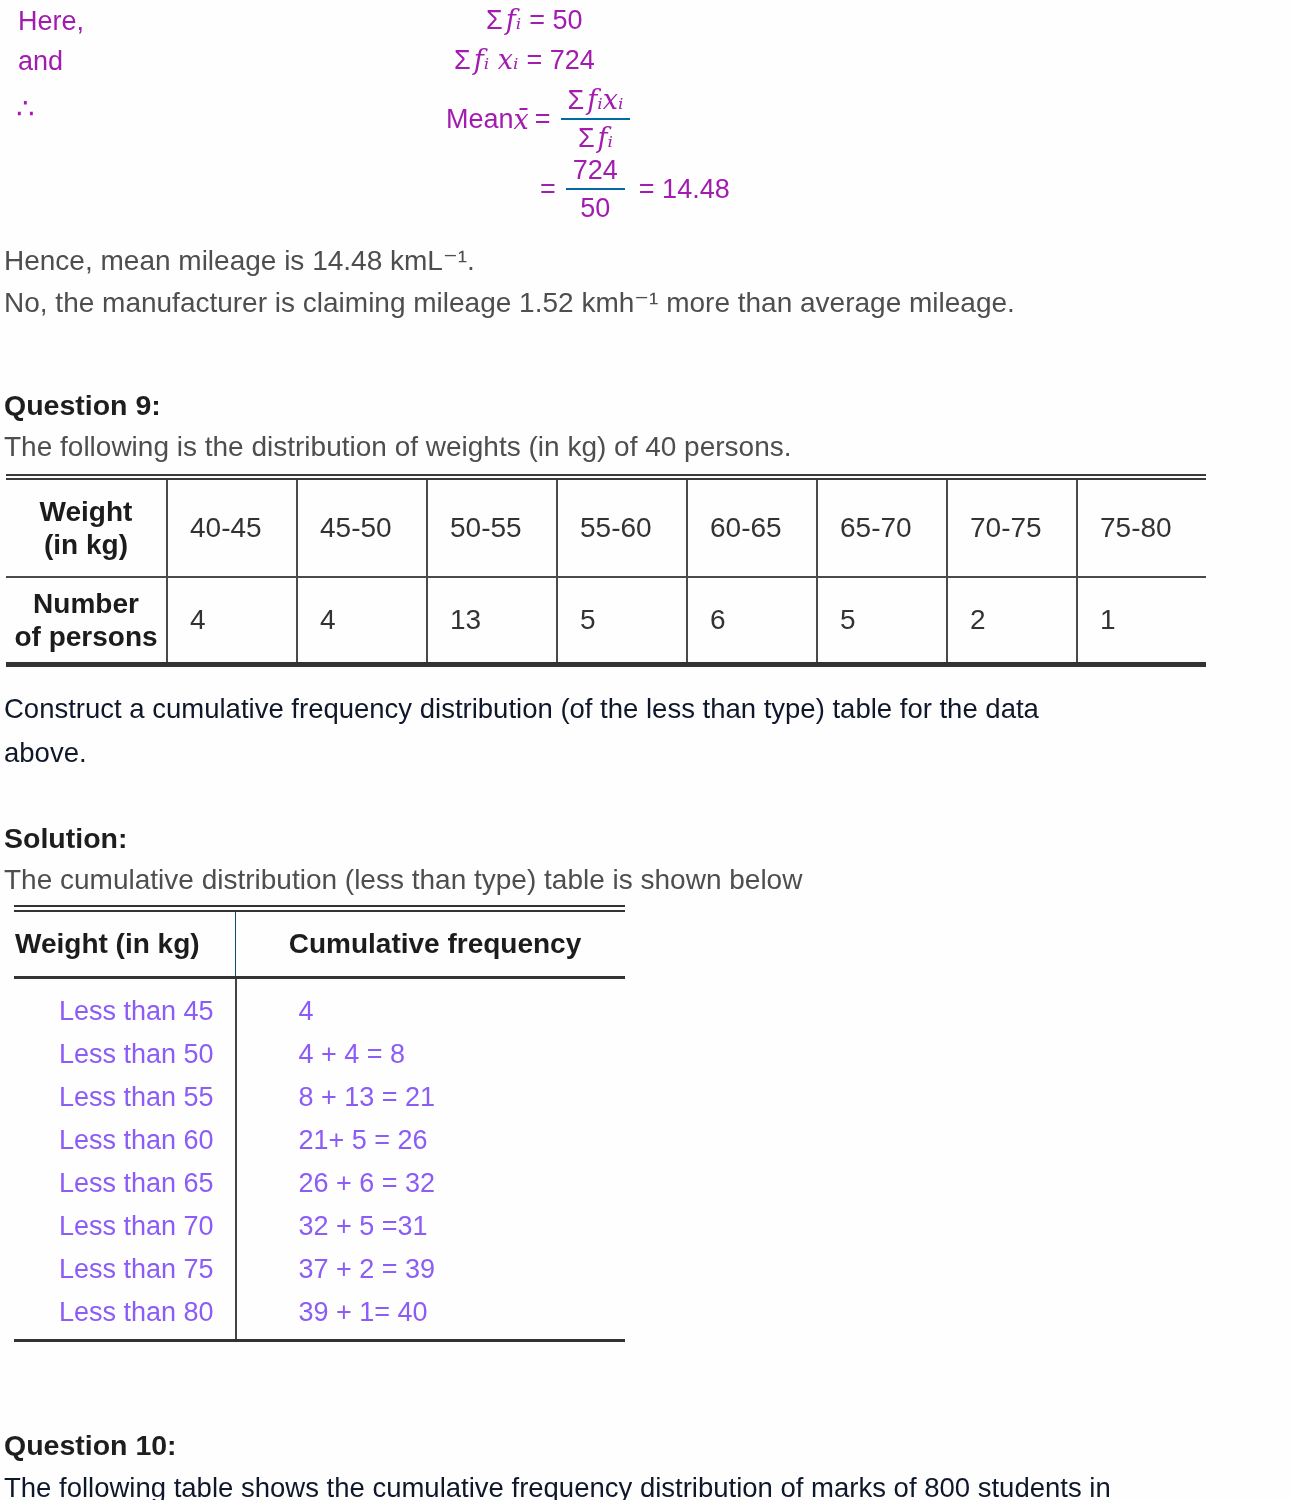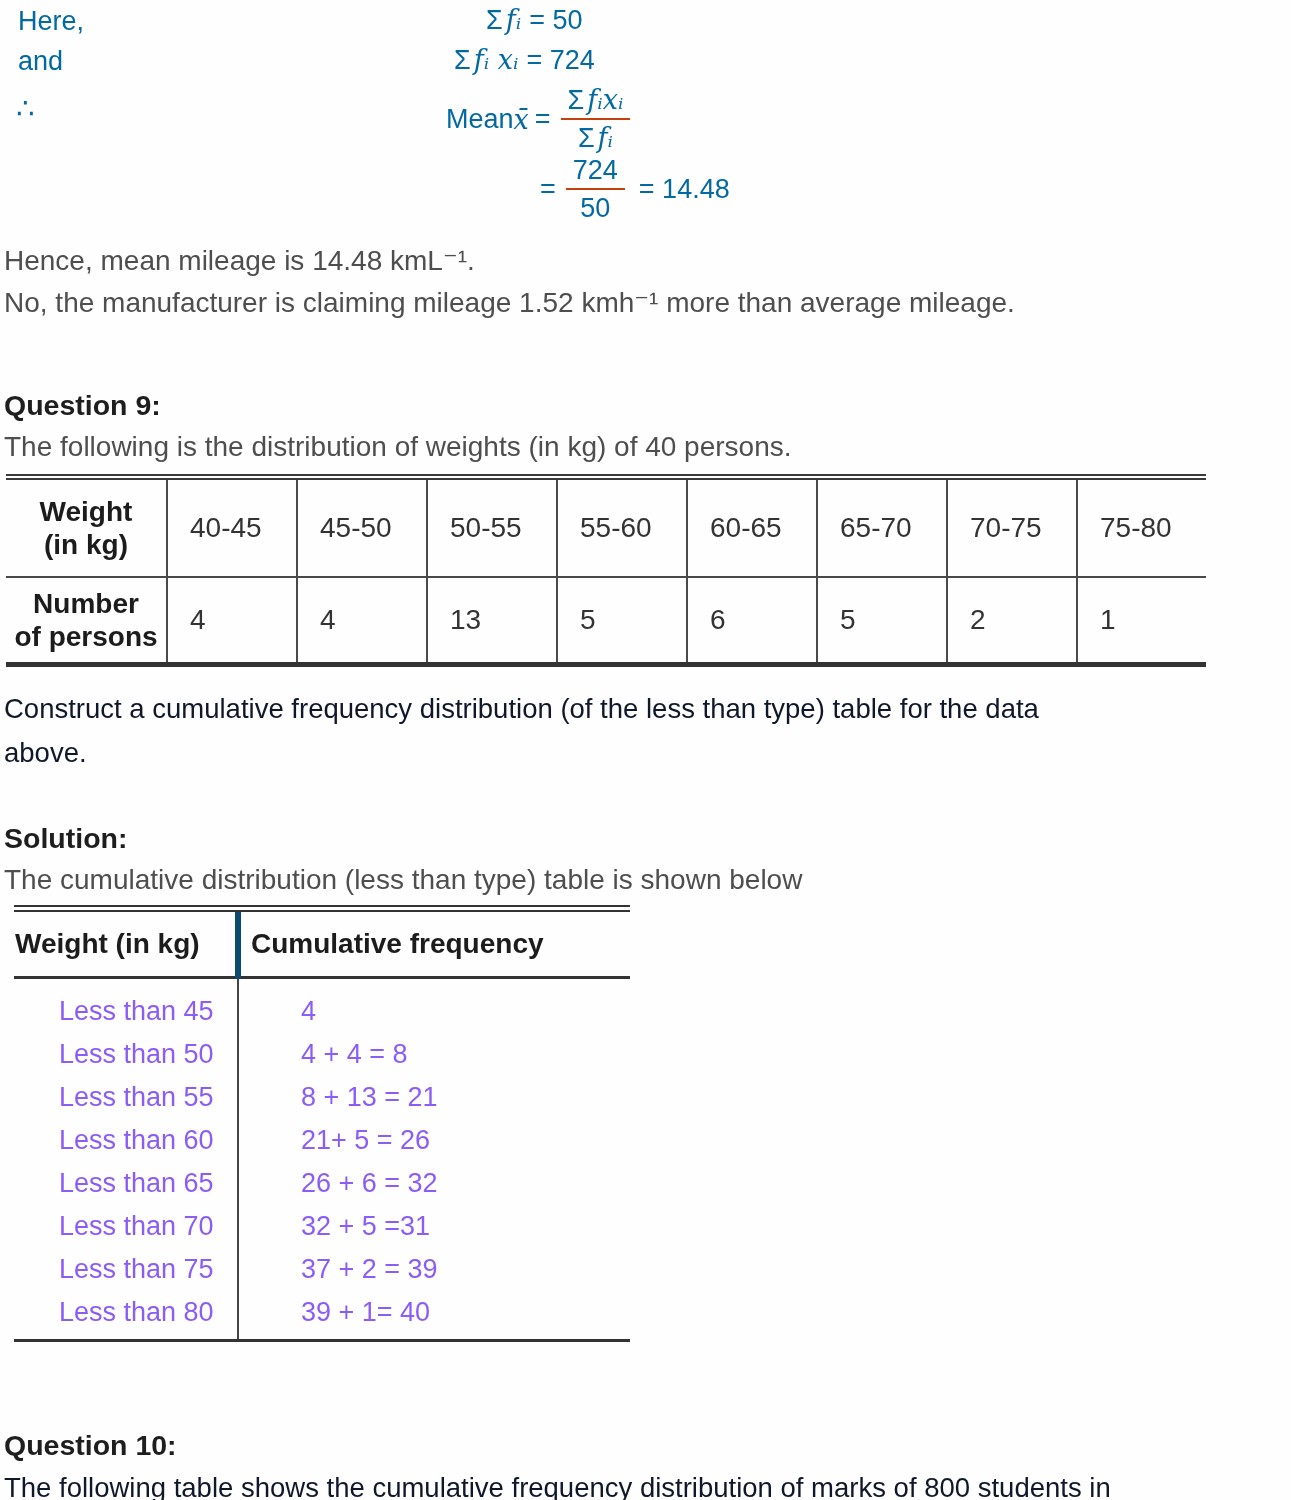--- a/index.html
+++ b/index.html
@@ -10,35 +10,35 @@
     font-family: "Liberation Sans", "DejaVu Sans", sans-serif;
   }
   .page {
     position: relative;
     width: 1291px; height: 1500px;
     padding-left: 4px;
     box-sizing: border-box;
     color: #4b4b4b;
   }
   
-  .math-block { position: relative; height: 238px; font-size: 27px; color: #0369a1; }
+  .math-block { position: relative; height: 238px; font-size: 27px; color: #a21caf; }
   .math-block .abs { position: absolute; }
   .lbl-here { left: 14px; top: 6px; }
   .lbl-and { left: 14px; top: 46px; }
   .lbl-therefore { left: 12px; top: 92px; font-size: 28px; letter-spacing: 2px; }
   .eq1 { left: 482px; top: 4px; }
   .eq2 { left: 450px; top: 44px; }
   .eq3 { left: 442px; top: 84px; display: flex; align-items: center; }
   .eq4 { left: 530px; top: 154px; display: flex; align-items: center; }
   .mvar { font-family: "DejaVu Serif", serif; font-style: italic; }
   .sig { margin-right: 3px; }
   .rhs { margin-left: 8px; white-space: pre; }
   .eqsign { margin: 0 10px 0 6px; }
   .frac { display: inline-flex; flex-direction: column; text-align: center; line-height: 32px; }
-  .frac .num { border-bottom: 2px solid #c2410c; padding: 0 7px 2px 7px; }
+  .frac .num { border-bottom: 2px solid #0369a1; padding: 0 7px 2px 7px; }
   .frac .den { padding-top: 2px; }
   .result { margin-left: 14px; }
   
   .body-line { margin: 0; font-size: 28px; line-height: 42px; color: #4e4e4e; }
   .p-mean { margin-top: 2px; }
   .heading { margin: 0; font-size: 28.5px; font-weight: bold; color: #1e1e1e; line-height: 42px; }
   .h-q9 { margin-top: 60px; }
   .task { margin-top: 20px; }
   .task .line, .q10 .line { display: block; font-size: 27.5px; line-height: 44px; color: #0f172a; }
   .h-sol { margin-top: 42px; }
@@ -52,21 +52,21 @@
   .t1 .drow td, .t1 .drow th { height: 82px; }
   .t1 th.stub { width: 158px; text-align: center; font-weight: bold; color: #1c1c1c; line-height: 33px; }
   .t1 td.cat, .t1 td.val { width: 105px; text-align: left; padding-left: 22px; color: #333; }
   .t1 .stub span { display: block; }
   
   .t2 { border-collapse: collapse; margin: 4px 0 0 10px; table-layout: fixed; width: 597px;
         border-top: 7px double #333; border-bottom: 3px solid #333; }
   .t2 th { font-size: 28px; font-weight: bold; color: #1c1c1c; height: 62px;
            border-bottom: 3px solid #333; vertical-align: middle; }
   .t2 th.c1 { width: 219px; text-align: left; }
-  .t2 th.c2 { width: 378px; text-align: left; padding-left: 10px; border-left: 6px solid #0c4a6e; }
+  .t2 th.c2 { width: 378px; text-align: center; padding-left: 10px; border-left: 1px solid #0c4a6e; }
   .t2 td { font-size: 27px; color: #8b5cf6; height: 41px; vertical-align: middle; }
   .t2 td.lab { padding-left: 45px; }
   .t2 td.val { border-left: 2px solid #444; padding-left: 62px; }
   .t2 tr.first td { padding-top: 12px; }
   .t2 tr.last td { padding-bottom: 6px; }
 </style>
 </head>
 <body>
 
 <div class="page">

